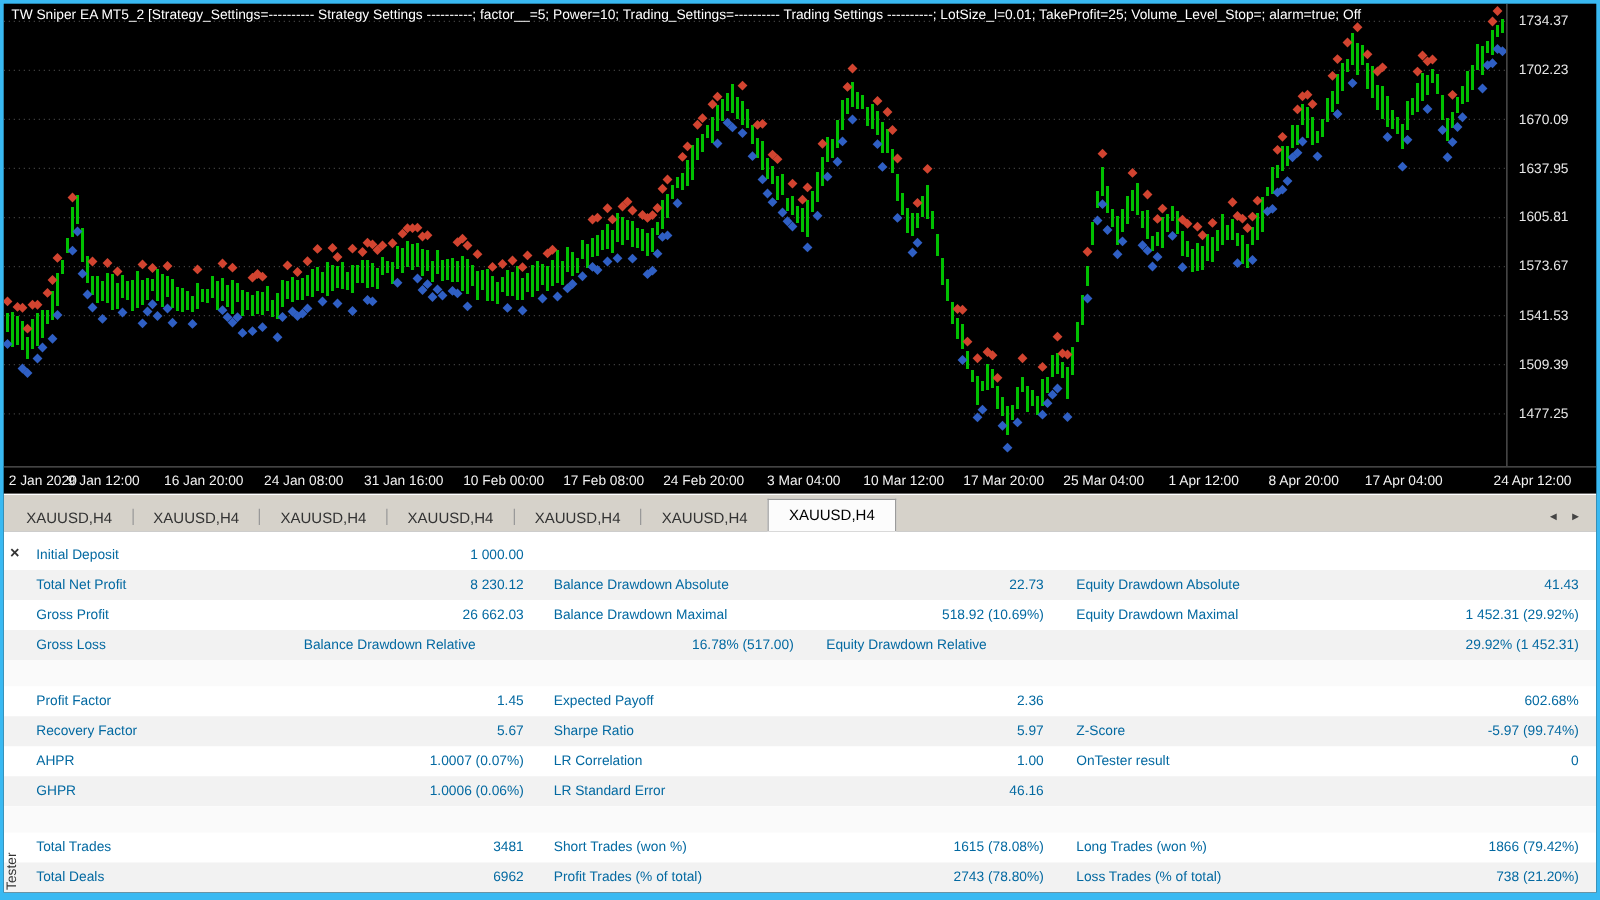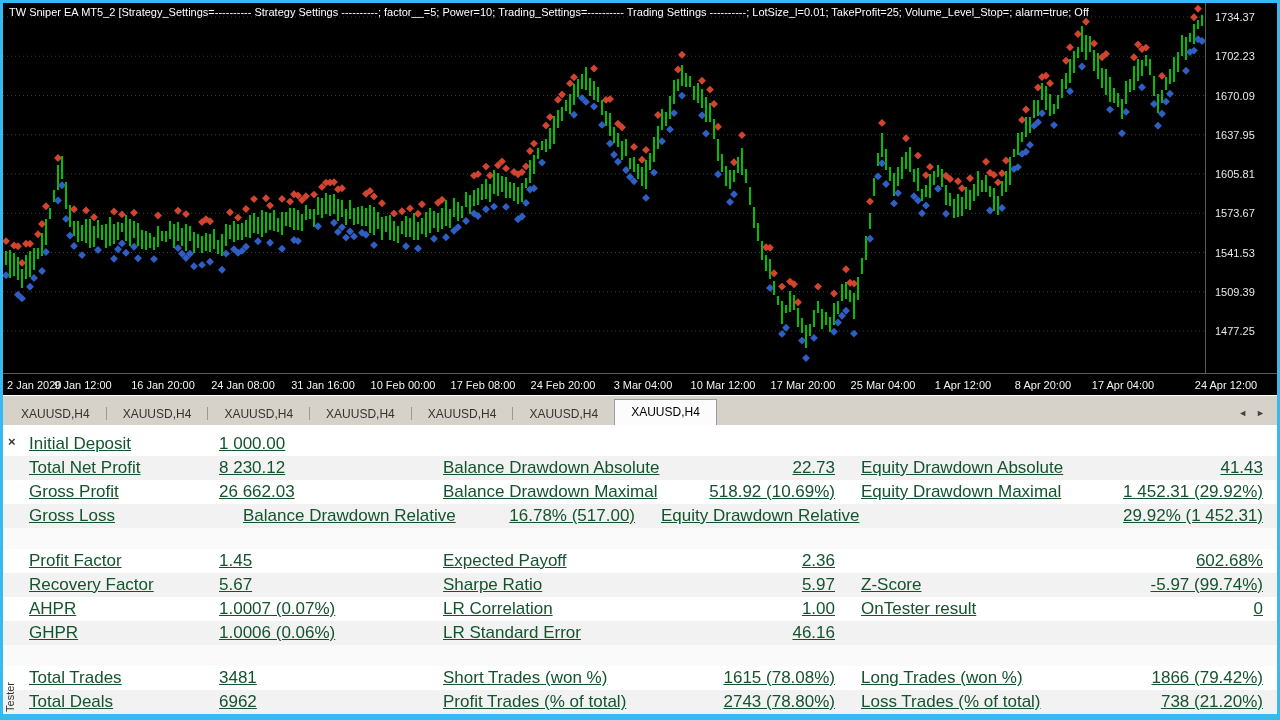--- a/index.html
+++ b/index.html
@@ -19,25 +19,25 @@
   .tabstrip{position:relative;display:flex;align-items:flex-end;width:1274px;height:30px;
             background:#d6d2ca;border-top:1px solid #fff;box-sizing:border-box;padding:0 2px;}
   #tabs-container{display:flex;align-items:flex-end;}
   .tab{height:22px;line-height:22px;padding:0 16px;font-size:12px;color:#333;white-space:nowrap;cursor:default;}
   .tab.active{background:#fcfcfc;border:1px solid #9b9b9b;border-bottom:none;height:25px;line-height:25px;color:#000;}
   .tabdiv{width:1px;height:13px;background:#999;margin:0 0 5px 0;}
   .tabarrows{margin-left:auto;display:flex;gap:9px;padding:0 10px 7px 0;color:#444;font-size:9px;}
   .tabarrows span{cursor:pointer;}
   
   .report{position:relative;width:1274px;height:289px;background:#fff;padding-top:7px;box-sizing:border-box;overflow:hidden;}
-  .row{display:flex;height:24px;line-height:24px;font-size:17px;color:#14532d;text-decoration:underline;}
+  .row{display:flex;height:24px;line-height:24px;font-size:11px;color:#0369a1;}
   .row.shade{background:#f2f2f2;}
   .spacer{height:21px;background:#fafafa;}
   .c0{width:190px;padding-left:26px;overflow:hidden;white-space:nowrap;}
-  .c1{width:200px;text-align:left;white-space:nowrap;}
+  .c1{width:200px;text-align:right;white-space:nowrap;}
   .c2{width:236px;padding-left:24px;overflow:hidden;white-space:nowrap;}
   .c3{width:156px;text-align:right;white-space:nowrap;}
   .c4{width:234px;padding-left:26px;overflow:hidden;white-space:nowrap;}
   .c5{flex:1;text-align:right;padding-right:14px;white-space:nowrap;}
   .close{position:absolute;left:5px;top:10px;font-size:13px;font-weight:bold;color:#333;line-height:13px;cursor:pointer;z-index:6;}
   .vlabel{position:absolute;left:1px;bottom:2px;writing-mode:vertical-rl;transform:rotate(180deg);
           font-size:11px;color:#333;z-index:6;cursor:pointer;}
 </style>
 </head>
 <body>

